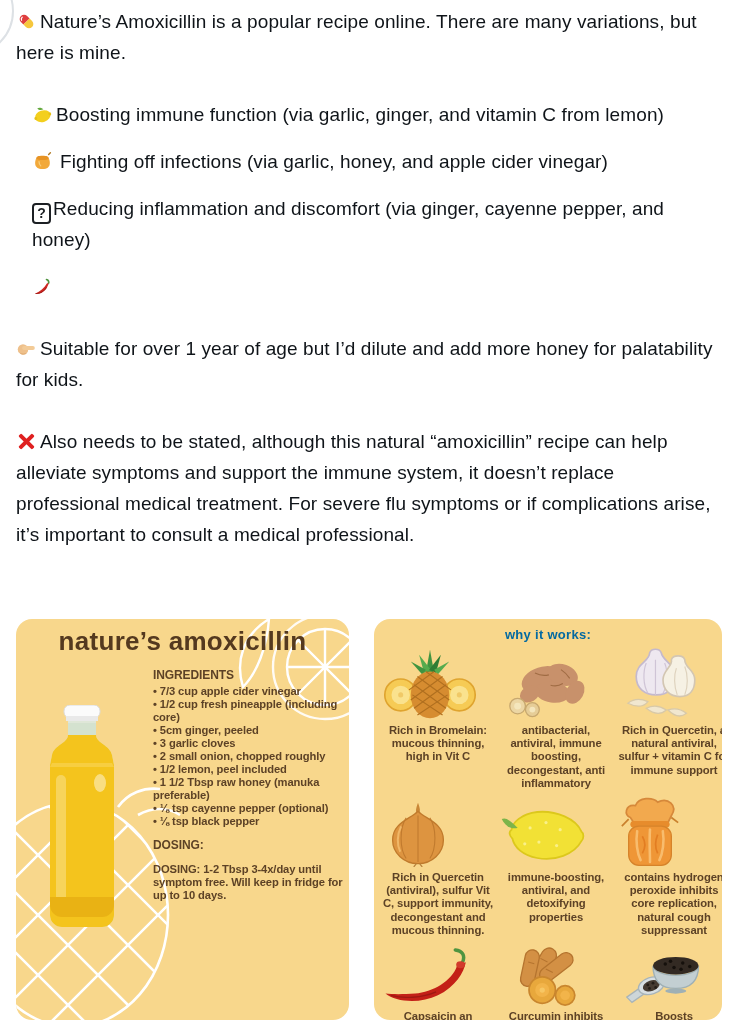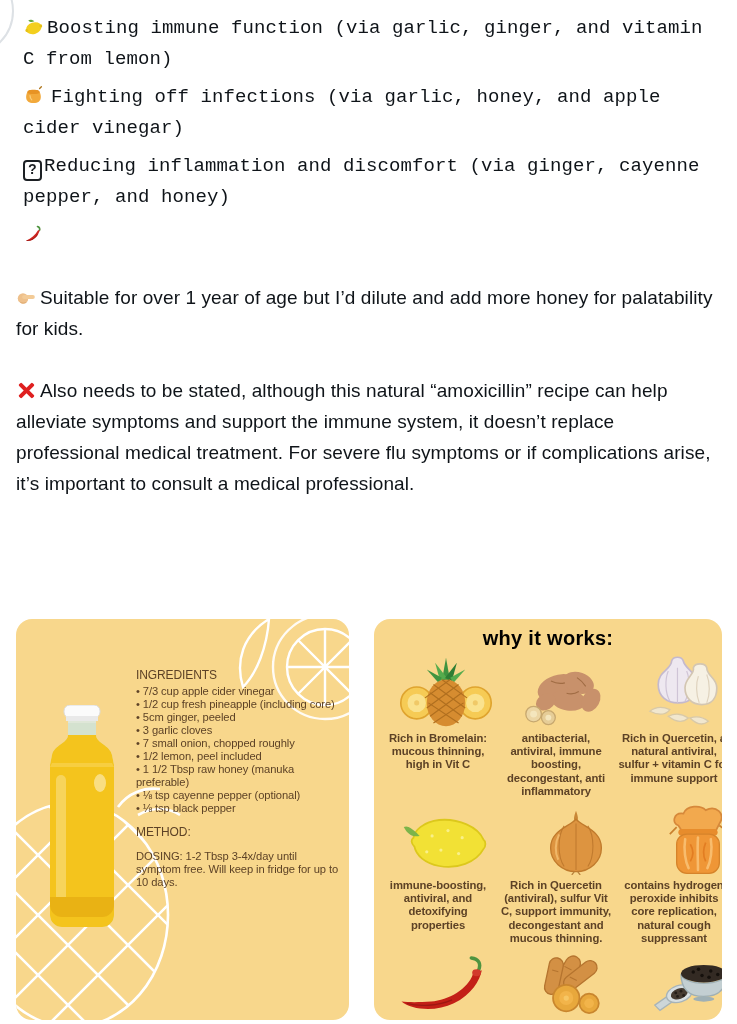--- a/index.html
+++ b/index.html
@@ -2,59 +2,66 @@
 <html><head>
 <meta charset="utf-8">
 <style>
   html,body{margin:0;padding:0;width:737px;height:1024px;overflow:hidden;background:#ffffff;
     font-family:"Liberation Sans",sans-serif;}
   
   .post{position:absolute;top:0;left:0;right:0;padding:6px 14px 0 16px;color:#0f1419;
     font-size:19px;line-height:31px;letter-spacing:.1px;}
   .post p{margin:0 0 31px 0;}
   .benefits{margin:0 0 31px 0;}
-  .benefit{margin:7px;font-family:Liberation Mono, monospace;}
+  .benefit{margin:16px;}
   .em{display:inline-block;width:21px;height:21px;vertical-align:-4px;margin-right:3px;}
   .em.sp{margin-right:7px;}
   .em svg{width:100%;height:100%;display:block;}
   .tofu{display:inline-block;width:19px;height:21px;border:2px solid #1c2024;border-radius:4px;
     box-sizing:border-box;font-size:14px;font-weight:bold;line-height:17px;text-align:center;
     vertical-align:-3px;margin-right:2px;color:#1c2024;background:#fff;}
   .avatar-arc{position:absolute;left:-76px;top:-34px;width:86px;height:86px;border-radius:50%;
     border:2px solid #dde1e5;background:#fff;}
   
   .infographic{position:absolute;top:619px;left:16px;width:706px;height:401px;display:flex;gap:25px;}
   .panel{background:#f8d78c;border-radius:16px;position:relative;overflow:hidden;height:401px;}
   .panel.left{width:333px;}
   .panel.right{flex:1;}
   .ig-title{position:absolute;top:7px;left:0;width:100%;text-align:center;color:#54391f;
     font-weight:bold;font-size:26px;letter-spacing:.3px;}
-  .why-title{text-align:center;color:#000000;font-weight:bold;font-size:20px;margin:8px 0 4px 0;
+  .why-title{text-align:center;color:#0369a1;font-weight:bold;font-size:13px;margin:8px 0 4px 0;
     letter-spacing:.3px;}
-  .ltext{position:absolute;left:120px;top:50px;width:204px;color:#5d4226;font-weight:normal;
+  .ltext{position:absolute;left:137px;top:50px;width:204px;color:#5d4226;font-weight:bold;
     font-size:11.2px;line-height:13px;letter-spacing:-.1px;}
   .ltext .hd{font-size:12px;margin:0 0 3px 0;}
   .ltext .ing::before{content:"• ";}
   .ltext .blk{margin-top:11px;}
   .deco{position:absolute;pointer-events:none;}
   .bottle{position:absolute;left:24px;top:86px;width:84px;height:224px;}
   .why-grid{display:grid;grid-template-columns:repeat(3,1fr);column-gap:6px;row-gap:9px;
     padding:0 8px;}
-  .cell{display:flex;flex-direction:column;align-items:flex-end;}
+  .cell{display:flex;flex-direction:column;align-items:flex-start;}
   .cell .ic{display:flex;align-items:flex-end;justify-content:center;}
   .row1 .ic{height:74px;} .row2 .ic{height:68px;} .row3 .ic{height:60px;}
   .cap{margin-top:4px;text-align:center;color:#5d4226;font-weight:bold;font-size:11.3px;
     line-height:13.2px;letter-spacing:-.1px;width:112px;}
 </style>
 </head>
 <body>
 
 <div class="post">
   <div class="avatar-arc"></div>
 
+  <p><span class="em"><svg viewBox="0 0 24 24">
+          <g transform="rotate(-45 12 12)">
+            <path d="M7,12 V8 A5,5 0 0 1 17,8 V12 Z" fill="#df3e3e"></path>
+            <path d="M7,12 V16 A5,5 0 0 0 17,16 V12 Z" fill="#f6c73d"></path>
+            <path d="M9,7 a3,3 0 0 1 3,-2" stroke="#fff" stroke-width="1.4" fill="none" stroke-linecap="round"></path>
+          </g>
+        </svg></span><span>Nature’s Amoxicillin is a popular recipe online. There are many variations, but here is mine.</span></p>
 
 
   <div class="benefits">
     <div class="benefit"><span class="em"><svg viewBox="0 0 24 24">
             <g transform="rotate(-18 12 13)">
               <ellipse cx="12" cy="14" rx="9" ry="6.6" fill="#f3cf1e"></ellipse>
               <ellipse cx="3.6" cy="14" rx="1.6" ry="1.8" fill="#e6c117"></ellipse>
               <ellipse cx="20.4" cy="14" rx="1.6" ry="1.8" fill="#e6c117"></ellipse>
             </g>
             <path d="M13,6 C10,4 8,4 6,5 C8,7 10,7.6 13,6 Z" fill="#63a83c"></path>
@@ -120,32 +127,33 @@
       <rect x="24" y="0" width="36" height="13" rx="6" fill="#fbfbfb" stroke="#dcdcdc"></rect>
       <rect x="26" y="11" width="32" height="5" fill="#e9e9e9"></rect>
       <path d="M28,16 h28 v14 c0,8 14,10 16,20 l2,10 v150 a12,12 0 0 1 -12,12 H22 a12,12 0 0 1 -12,-12 V60 l2,-10 c2,-10 16,-12 16,-20 Z" fill="#dfe7d8"></path>
       <rect x="28" y="18" width="28" height="12" fill="#d4e2cf"></rect>
       <path d="M28,30 c0,8 -14,10 -16,20 l-2,10 v150 a12,12 0 0 0 12,12 h40 a12,12 0 0 0 12,-12 V60 l-2,-10 c-2,-10 -16,-12 -16,-20 Z" fill="#f4c41d"></path>
       <path d="M12,58 h60 l2,4 H10 Z" fill="#f7d14b" opacity=".8"></path>
       <rect x="16" y="70" width="10" height="130" rx="5" fill="#ffffff" opacity=".28"></rect>
       <ellipse cx="60" cy="78" rx="6" ry="9" fill="#ffffff" opacity=".45"></ellipse>
       <path d="M10,200 a12,12 0 0 0 12,12 h40 a12,12 0 0 0 12,-12 v-8 H10 Z" fill="#e9b214"></path>
     </svg>
+    <div class="ig-title">nature’s amoxicillin</div>
     <div class="ltext">
       <div class="hd">INGREDIENTS</div>
       <div class="ing">7/3 cup apple cider vinegar</div>
       <div class="ing">1/2 cup fresh pineapple (including core)</div>
       <div class="ing">5cm ginger, peeled</div>
       <div class="ing">3 garlic cloves</div>
-      <div class="ing">7 small onion, chopped roughly</div>
+      <div class="ing">2 small onion, chopped roughly</div>
       <div class="ing">1/2 lemon, peel included</div>
       <div class="ing">1 1/2 Tbsp raw honey (manuka preferable)</div>
       <div class="ing">⅛ tsp cayenne pepper (optional)</div>
       <div class="ing">⅛ tsp black pepper</div>
-      <div class="hd blk">METHOD:</div>
+      <div class="hd blk">DOSING:</div>
       <div class="blk">DOSING: 1-2 Tbsp 3-4x/day until symptom free. Will keep in fridge for up to 10 days.</div>
     </div>
   </div>
 
   <div class="panel right">
     <div class="why-title">why it works:</div>
     <div class="why-grid">
 
       <div class="cell row1">
         <div class="ic">
@@ -205,51 +213,51 @@
                 <path d="M30,72 q12,-6 24,2 q-10,9 -24,-2 Z"></path>
                 <path d="M56,74 q12,-4 22,4 q-10,8 -22,-4 Z"></path>
               </g>
         </svg>
           </div>
         <div class="cap">Rich in Quercetin, a natural antiviral, sulfur + vitamin C for immune support</div>
       </div>
 
       <div class="cell row2">
         <div class="ic">
+            <svg width="72" height="66" viewBox="0 0 84 78">
+          <path d="M42,2 C40,8 38,12 42,17 C46,12 44,8 42,2 Z" fill="#c98737"></path>
+          <path d="M42,12 C32,22 12,26 12,46 A30,28 0 0 0 72,46 C72,26 52,22 42,12 Z" fill="#dd9440" stroke="#c07a2c" stroke-width="1.6"></path>
+          <path d="M28,20 C20,32 20,56 28,68 M42,17 C42,34 42,56 42,72 M56,20 C64,32 64,56 56,68" stroke="#c07a2e" stroke-width="1.3" fill="none"></path>
+          <path d="M22,30 C17,40 17,52 21,60" stroke="#f0b768" stroke-width="2.4" fill="none"></path>
+          <path d="M40,74 l-3,4 M44,74 l3,4" stroke="#b8843e" stroke-width="1.5"></path>
+        </svg>
+          </div>
+        <div class="cap">Rich in Quercetin (antiviral), sulfur Vit C, support immunity, decongestant and mucous thinning.</div>
+      </div>
+
+      <div class="cell row2">
+        <div class="ic">
             <svg width="92" height="64" viewBox="0 0 104 72">
           <path d="M14,40 C10,36 10,32 13,30 C14,22 24,12 42,10 C64,8 86,18 92,32 C95,34 95,40 92,43 C84,58 62,66 42,62 C26,59 16,50 14,40 Z" fill="#f2e135" stroke="#dcc81c" stroke-width="2"></path>
           <g fill="#f9f08a">
                 <circle cx="34" cy="28" r="1.8"></circle>
                 <circle cx="52" cy="22" r="1.8"></circle>
                 <circle cx="68" cy="30" r="1.8"></circle>
                 <circle cx="44" cy="44" r="1.8"></circle>
                 <circle cx="64" cy="48" r="1.8"></circle>
                 <circle cx="28" cy="46" r="1.8"></circle>
               </g>
           <path d="M20,28 C10,18 6,16 2,18 C6,26 12,30 20,28 Z" fill="#7cb44a"></path>
         </svg>
           </div>
         <div class="cap">immune-boosting, antiviral, and detoxifying properties</div>
       </div>
 
       <div class="cell row2">
         <div class="ic">
-            <svg width="72" height="66" viewBox="0 0 84 78">
-          <path d="M42,2 C40,8 38,12 42,17 C46,12 44,8 42,2 Z" fill="#c98737"></path>
-          <path d="M42,12 C32,22 12,26 12,46 A30,28 0 0 0 72,46 C72,26 52,22 42,12 Z" fill="#dd9440" stroke="#c07a2c" stroke-width="1.6"></path>
-          <path d="M28,20 C20,32 20,56 28,68 M42,17 C42,34 42,56 42,72 M56,20 C64,32 64,56 56,68" stroke="#c07a2e" stroke-width="1.3" fill="none"></path>
-          <path d="M22,30 C17,40 17,52 21,60" stroke="#f0b768" stroke-width="2.4" fill="none"></path>
-          <path d="M40,74 l-3,4 M44,74 l3,4" stroke="#b8843e" stroke-width="1.5"></path>
-        </svg>
-          </div>
-        <div class="cap">Rich in Quercetin (antiviral), sulfur Vit C, support immunity, decongestant and mucous thinning.</div>
-      </div>
-
-      <div class="cell row2">
-        <div class="ic">
             <svg width="64" height="70" viewBox="0 0 74 82">
           <path d="M14,24 C6,22 8,8 20,10 C24,0 40,0 46,6 C58,0 70,10 62,22 L58,30 L18,30 Z" fill="#f2a94e" stroke="#d6883a" stroke-width="2"></path>
           <path d="M12,26 L4,34 M62,24 L70,30" stroke="#c9802d" stroke-width="2"></path>
           <rect x="14" y="28" width="46" height="8" rx="4" fill="#e78c2c"></rect>
           <rect x="12" y="34" width="50" height="46" rx="12" fill="#ef9636" stroke="#d6832a" stroke-width="1.5"></rect>
           <path d="M22,40 C20,52 22,66 26,74 M37,38 C36,52 37,66 37,76 M52,40 C54,52 52,66 48,74" stroke="#f8bc6d" stroke-width="3" fill="none" stroke-linecap="round"></path>
           <path d="M28,46 q6,10 0,20 M46,44 q-5,12 0,22" stroke="#e27d22" stroke-width="2" fill="none"></path>
         </svg>
           </div>
         <div class="cap">contains hydrogen peroxide inhibits core replication, natural cough suppressant</div>

